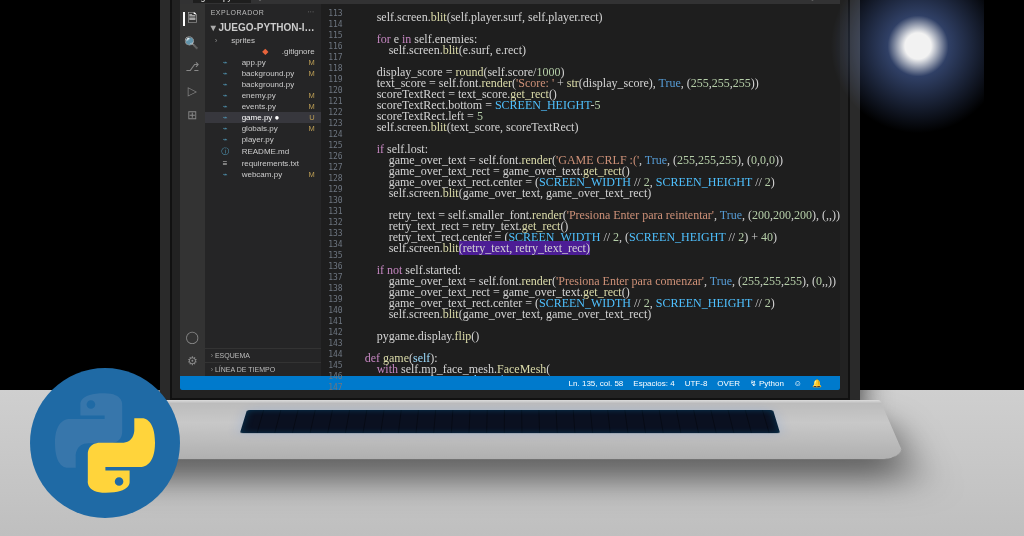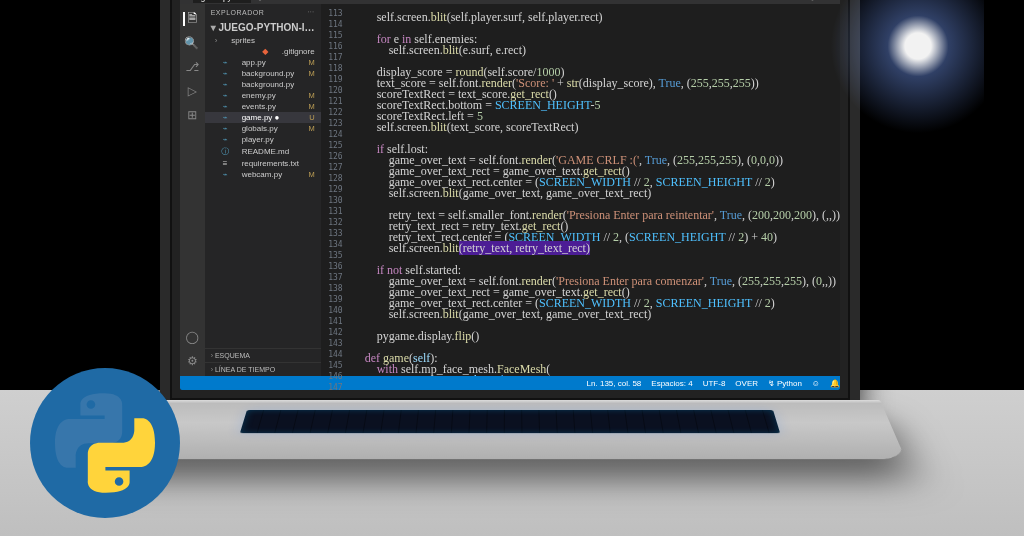--- a/index.html
+++ b/index.html
@@ -83,21 +83,21 @@
   .code{flex:1; padding:8px 0 0 6px; font-family:Liberation Serif, serif; font-size:12px; line-height:11px; color:#d4d4d4; white-space:pre; overflow:hidden}
   .code .kw{color:#c586c0}
   .code .bl{color:#569cd6}
   .code .fn{color:#dcdcaa}
   .code .id{color:#9cdcfe}
   .code .st{color:#ce9178}
   .code .nm{color:#b5cea8}
   .code .cn{color:#4fc1ff}
   .code .hl{ background:#4c1d95; }
 
-  .statusbar{height:14px; background:#007acc; color:#fff; display:flex; align-items:center; font-size:8px; padding:0 0; gap:10px}
+  .statusbar{height:14px; background:#007acc; color:#fff; display:flex; align-items:center; font-size:8px; padding:0 18px; gap:10px}
   .statusbar .sp{flex:1}
 
   
   .flare{position:absolute; right:40px; top:-20px; width:220px; height:220px; pointer-events:none;
     background: radial-gradient(circle at 70% 30%, rgba(255,255,255,.95) 0 6%, rgba(120,160,255,.4) 14%, rgba(0,0,0,0) 40%);
     mix-blend-mode: screen;}
 
   
   .pylogo{position:absolute; left:30px; bottom:18px; width:150px; height:150px; border-radius:50%; background:#1f6aa5; display:flex; align-items:center; justify-content:center;}
   .pylogo svg{width:100px;height:100px}

